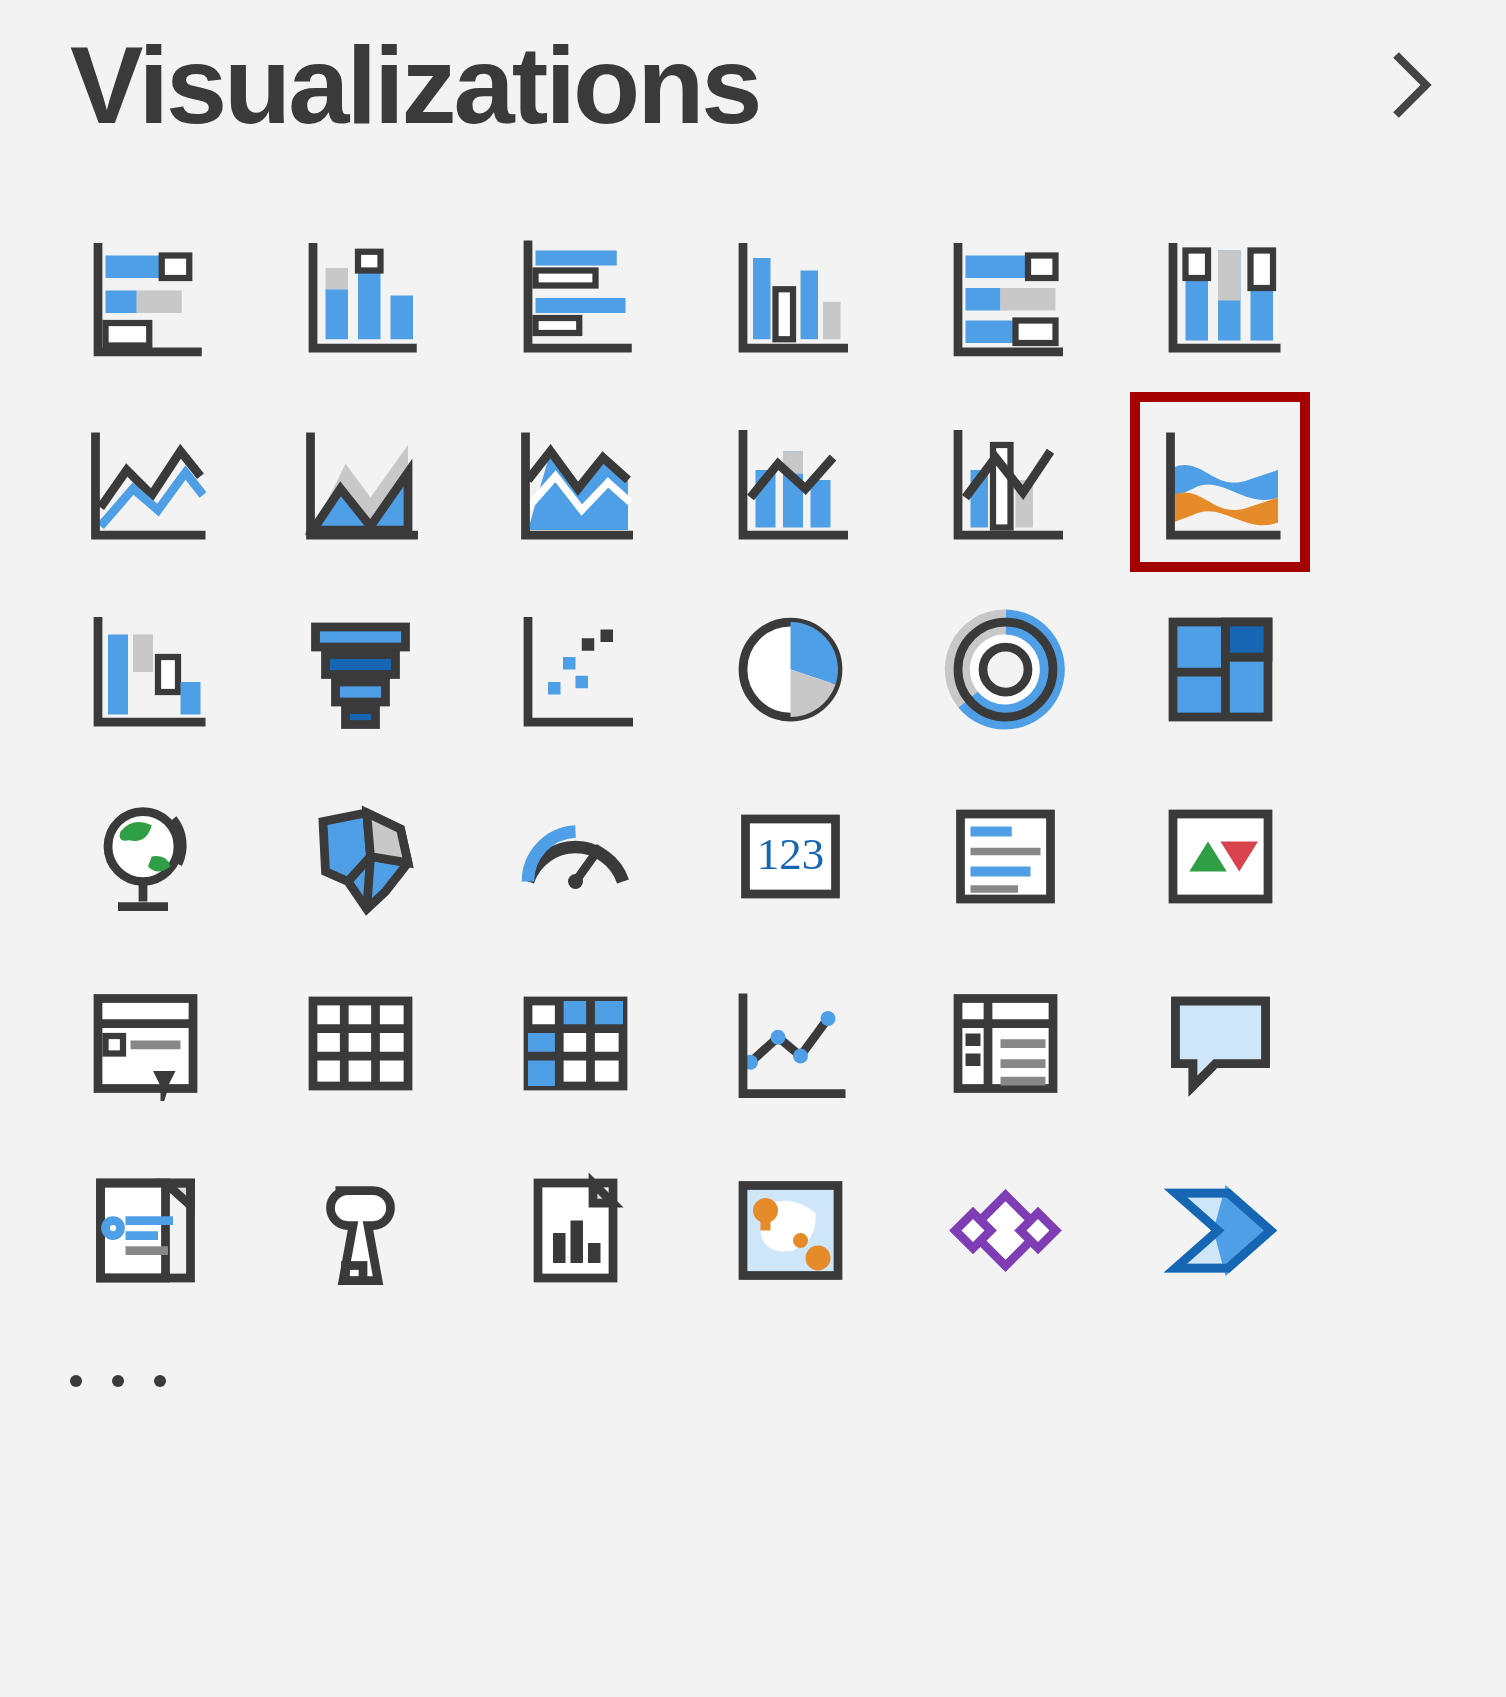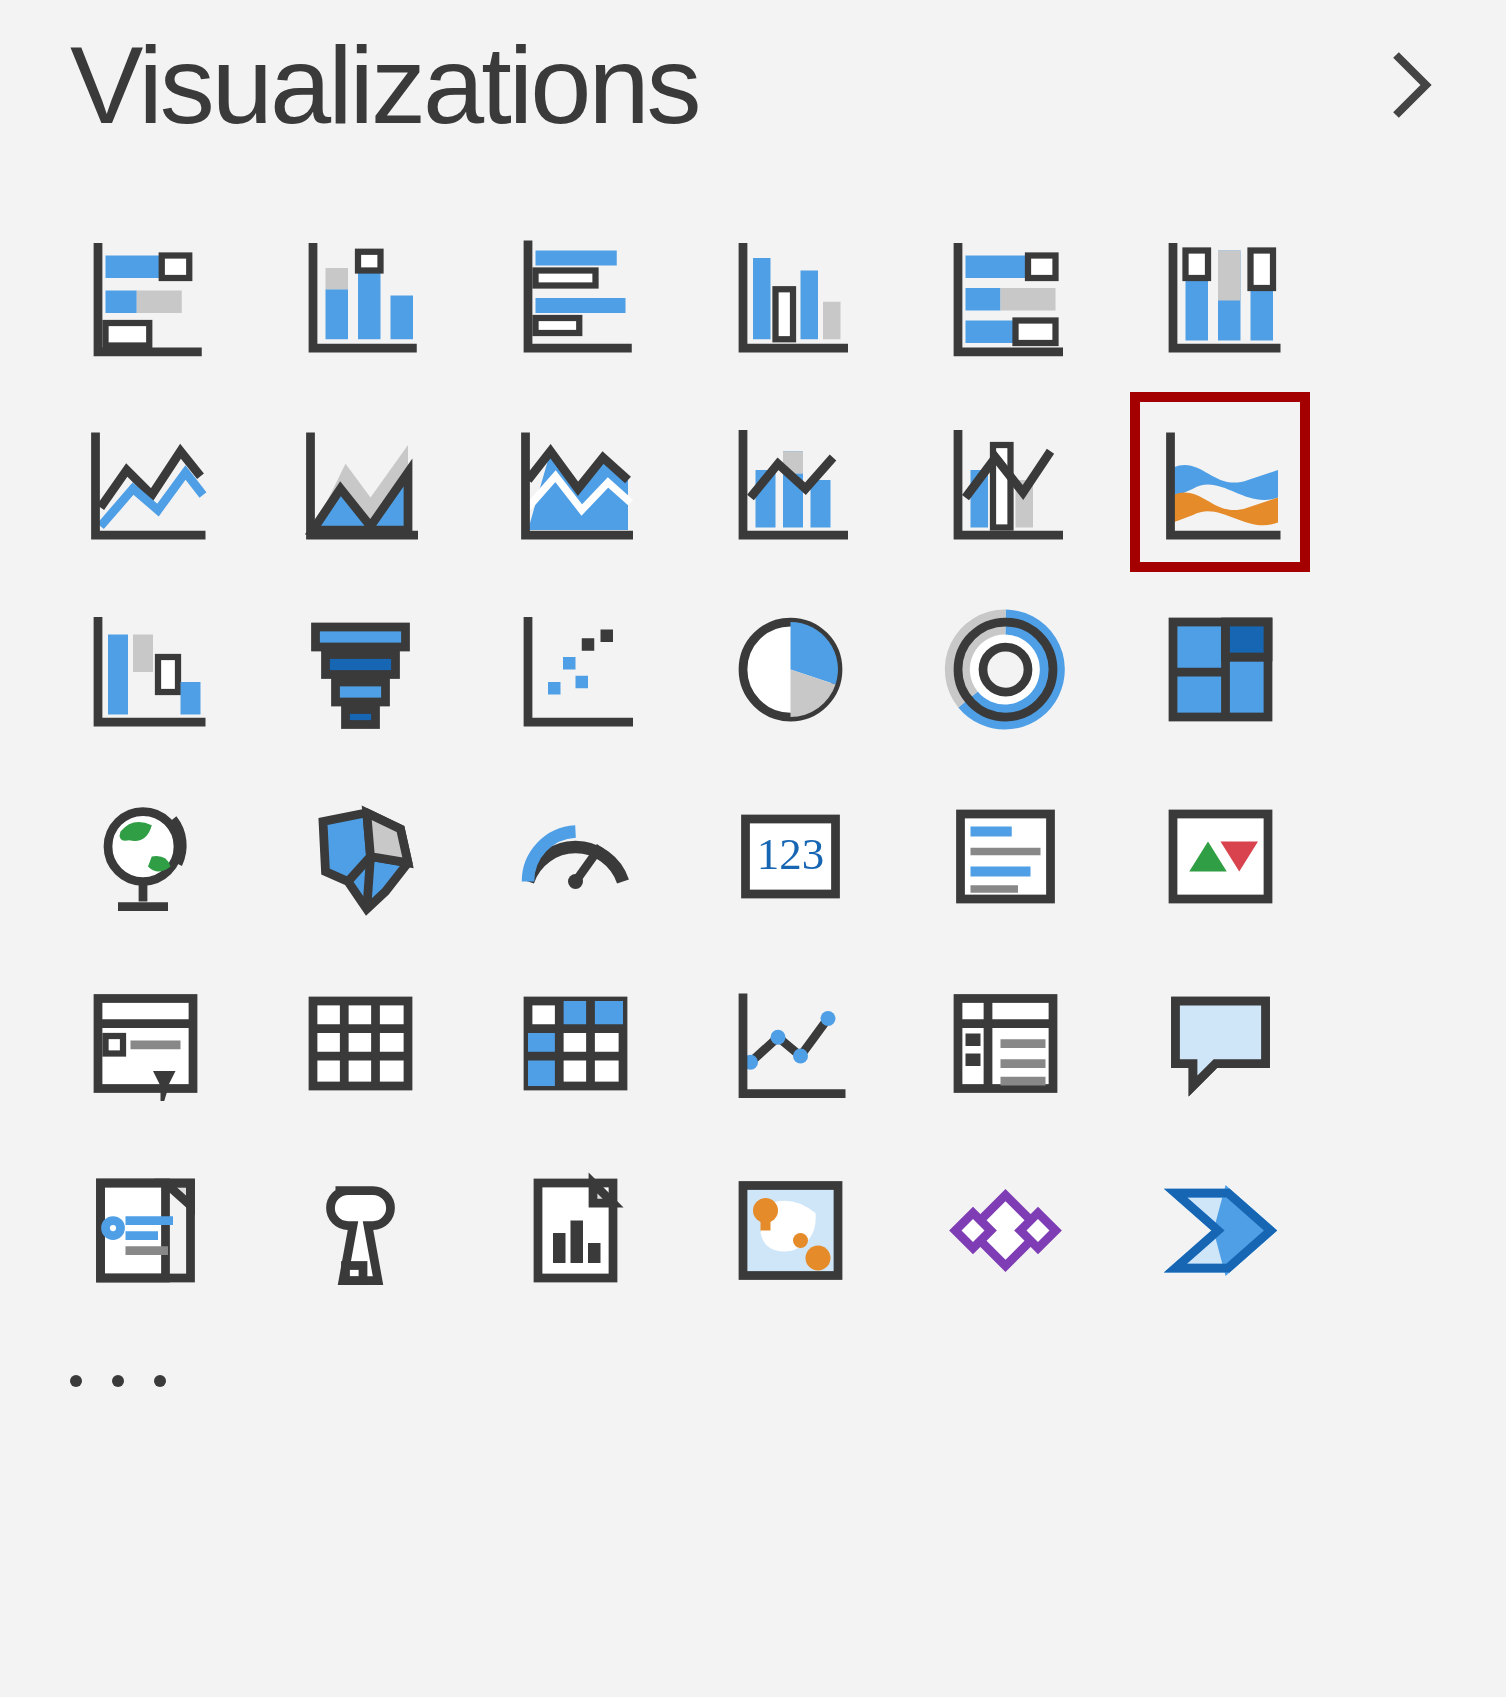--- a/index.html
+++ b/index.html
@@ -15,21 +15,21 @@
     padding: 30px 40px 20px 70px;
   }
   .header {
     display: flex;
     align-items: center;
     justify-content: space-between;
     margin-bottom: 80px;
   }
   .title {
     font-size: 110px;
-    font-weight: 400;
+    font-weight: 700;
     color: #3a3a3a;
     letter-spacing: -3px;
     line-height: 1;
   }
   .chev {
     width: 70px; height: 70px;
     display: flex; align-items: center; justify-content: center;
     color: #444;
     margin-right: 20px;
   }

